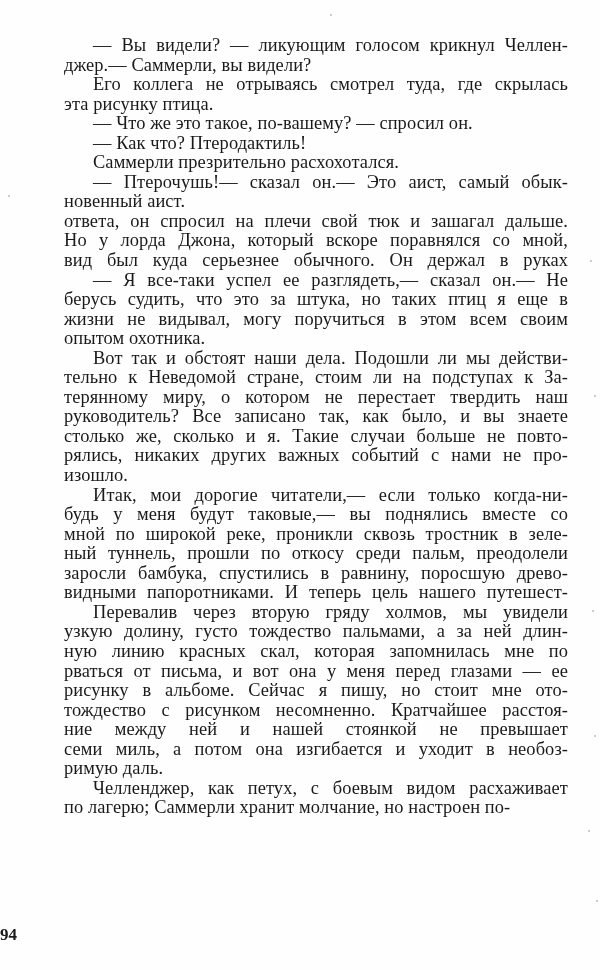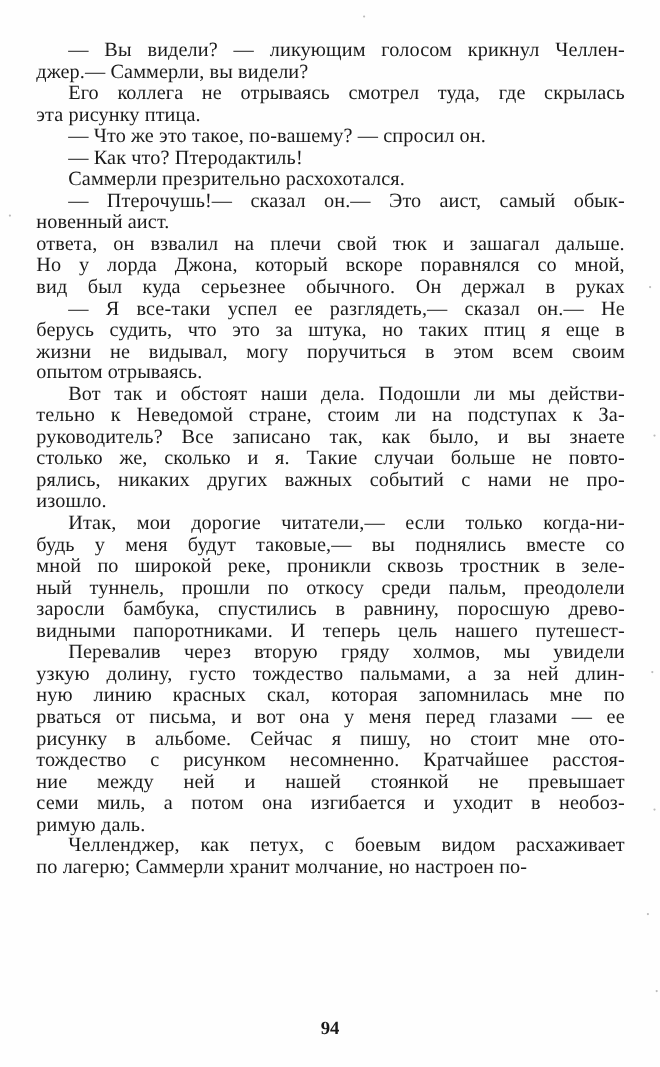--- a/index.html
+++ b/index.html
@@ -22,27 +22,27 @@
     color: #1a1a1a;
     letter-spacing: 0.1px;
   }
   .line {
     display: block;
     height: 19.55px;
     white-space: nowrap;
     text-align: justify;
     text-align-last: justify;
     overflow: visible;
+    margin-left: 31px;
   }
   .line.last { text-align-last: left; }
   .line.indent { padding-left: 29px; }
   .page-number {
     position: absolute;
     left: 0; width: 600px; top: 925px;
-    text-align: center;
     font-family: "Liberation Serif", "DejaVu Serif", serif;
     font-weight: bold;
     font-size: 17px;
     color: #1a1a1a;
   }
   .speck { position: absolute; width: 2px; height: 2px; background: #bbb; border-radius: 1px; }
 </style>
 </head>
 <body>
 
@@ -63,33 +63,34 @@
         <span class="line indent last">— Как что? Птеродактиль!</span>
       </div>
       <div class="paragraph">
         <span class="line indent last">Саммерли презрительно расхохотался.</span>
       </div>
       <div class="paragraph">
         <span class="line indent">— Птерочушь!— сказал он.— Это аист, самый обык-</span>
         <span class="line last">новенный аист.</span>
       </div>
       <div class="paragraph">
-        <span class="line">ответа, он взвалил на плечи свой тюк и зашагал дальше.</span>
+        <span class="line">ответа, он спросил на плечи свой тюк и зашагал дальше.</span>
         <span class="line">Но у лорда Джона, который вскоре поравнялся со мной,</span>
         <span class="line">вид был куда серьезнее обычного. Он держал в руках</span>
       </div>
       <div class="paragraph">
         <span class="line indent">— Я все-таки успел ее разглядеть,— сказал он.— Не</span>
         <span class="line">берусь судить, что это за штука, но таких птиц я еще в</span>
         <span class="line">жизни не видывал, могу поручиться в этом всем своим</span>
-        <span class="line last">опытом отрываясь.</span>
+        <span class="line last">опытом охотника.</span>
       </div>
       <div class="paragraph">
         <span class="line indent">Вот так и обстоят наши дела. Подошли ли мы действи-</span>
         <span class="line">тельно к Неведомой стране, стоим ли на подступах к За-</span>
+        <span class="line">терянному миру, о котором не перестает твердить наш</span>
         <span class="line">руководитель? Все записано так, как было, и вы знаете</span>
         <span class="line">столько же, сколько и я. Такие случаи больше не повто-</span>
         <span class="line">рялись, никаких других важных событий с нами не про-</span>
         <span class="line last">изошло.</span>
       </div>
       <div class="paragraph">
         <span class="line indent">Итак, мои дорогие читатели,— если только когда-ни-</span>
         <span class="line">будь у меня будут таковые,— вы поднялись вместе со</span>
         <span class="line">мной по широкой реке, проникли сквозь тростник в зеле-</span>
         <span class="line">ный туннель, прошли по откосу среди пальм, преодолели</span>

